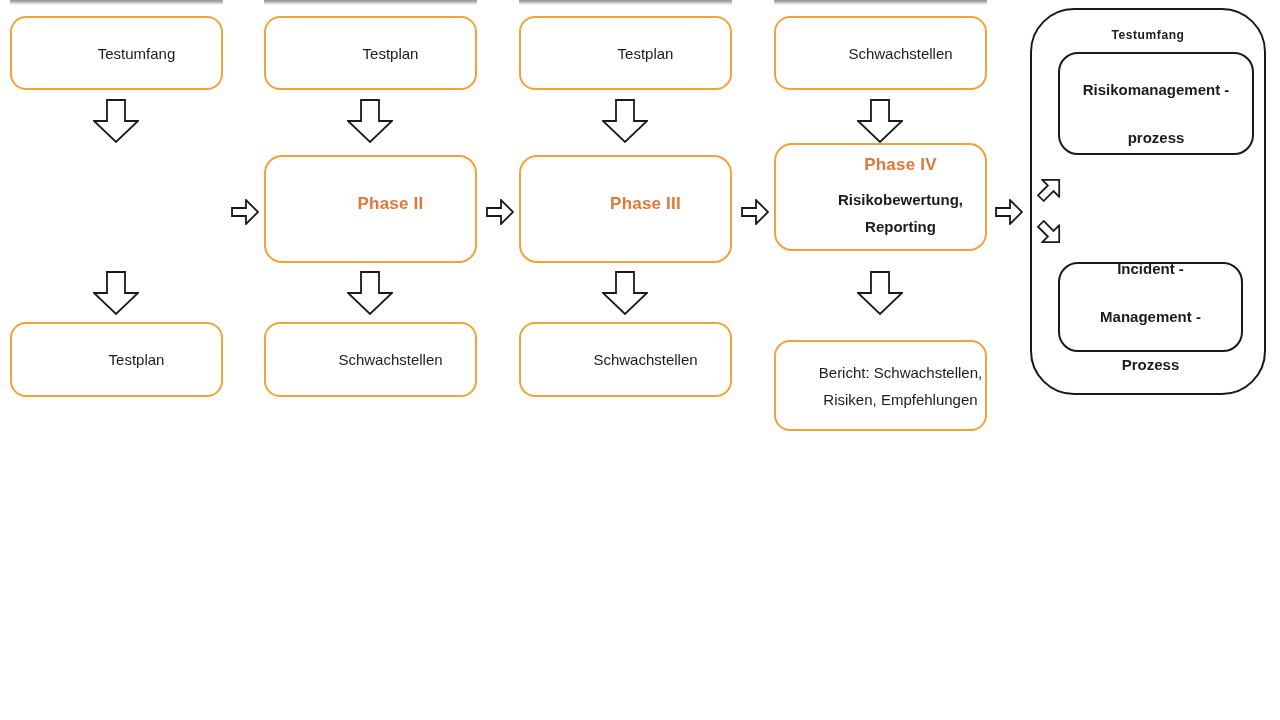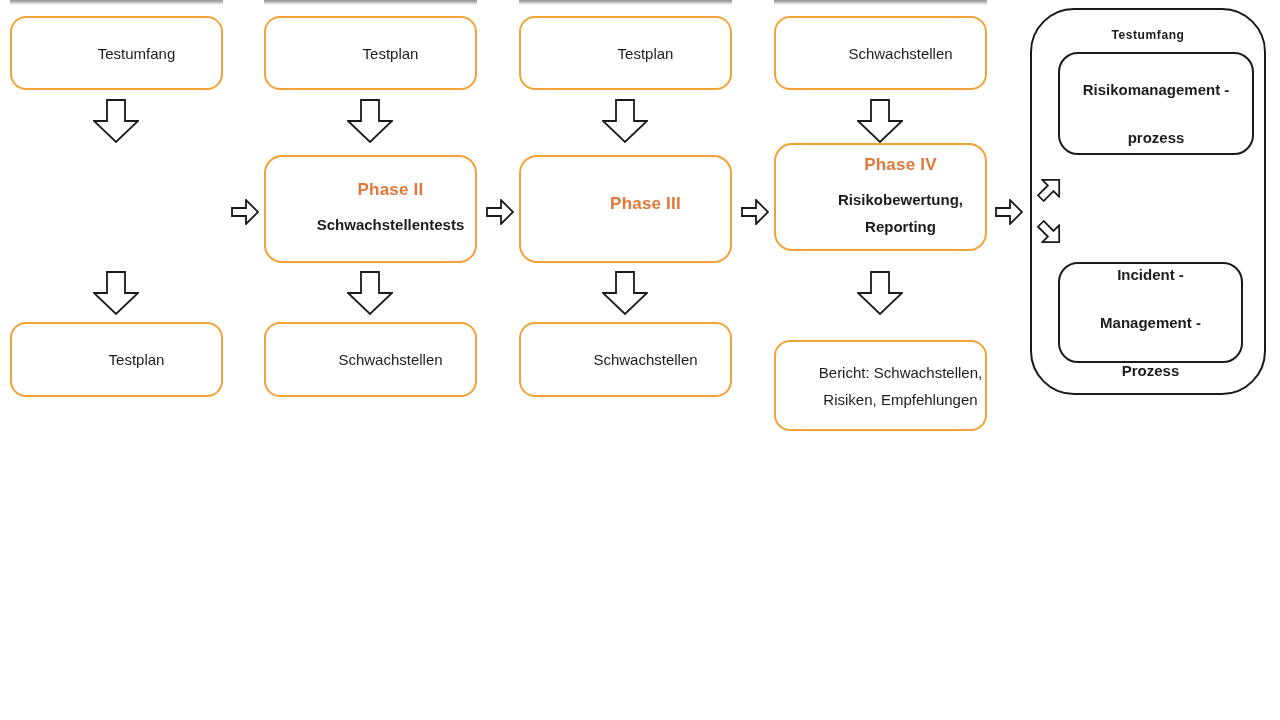--- a/index.html
+++ b/index.html
@@ -30,21 +30,21 @@
   .arrow{position:absolute;}
 
   .company{position:absolute;left:1030px;top:8px;width:236px;height:387px;
     border:2px solid var(--line-black);border-radius:44px;background:#ffffff;}
   .company-title{position:absolute;left:0;right:0;top:18px;text-align:center;
     font-size:12px;font-weight:700;letter-spacing:.6px;}
   .black-box{border:2px solid var(--line-black);border-radius:20px;
     font-size:15px;font-weight:700;}
   .black-box span{display:block;line-height:28px;margin-top:20px;}
   .risk-box{left:1058px;top:52px;width:196px;height:103px;}
-  .incident-box{left:1058px;top:262px;width:185px;height:101px;}
+  .incident-box{left:1058px;top:262px;width:185px;height:90px;}
 </style>
 </head>
 <body>
 
 <div class="canvas">
 
   <div class="strip" style="left:10px"></div>
   <div class="strip" style="left:264px"></div>
   <div class="strip" style="left:519px"></div>
   <div class="strip" style="left:774px"></div>
@@ -73,23 +73,20 @@
   <div class="box orange io-box" style="left:264px;top:16px">
     <div class="box-lines">
         <span>Testplan</span>
       </div>
   </div>
   <svg class="arrow" style="left:347px;top:99px" width="46" height="44" viewBox="0 0 46 44">
     <polygon points="14,1 32,1 32,22 45,22 23,43 1,22 14,22" fill="#ffffff" stroke="#1a1a1a" stroke-width="1.8"></polygon>
   </svg>
   <div class="box orange phase-box" style="left:264px;top:155px">
     <div class="phase-title">Phase II</div>
-    <div class="phase-sub">
-        <span>Schwachstellentests</span>
-      </div>
   </div>
   <svg class="arrow" style="left:347px;top:271px" width="46" height="44" viewBox="0 0 46 44">
     <polygon points="14,1 32,1 32,22 45,22 23,43 1,22 14,22" fill="#ffffff" stroke="#1a1a1a" stroke-width="1.8"></polygon>
   </svg>
   <div class="box orange io-box" style="left:264px;top:322px;height:75px">
     <div class="box-lines">
         <span>Schwachstellen</span>
       </div>
   </div>
 

